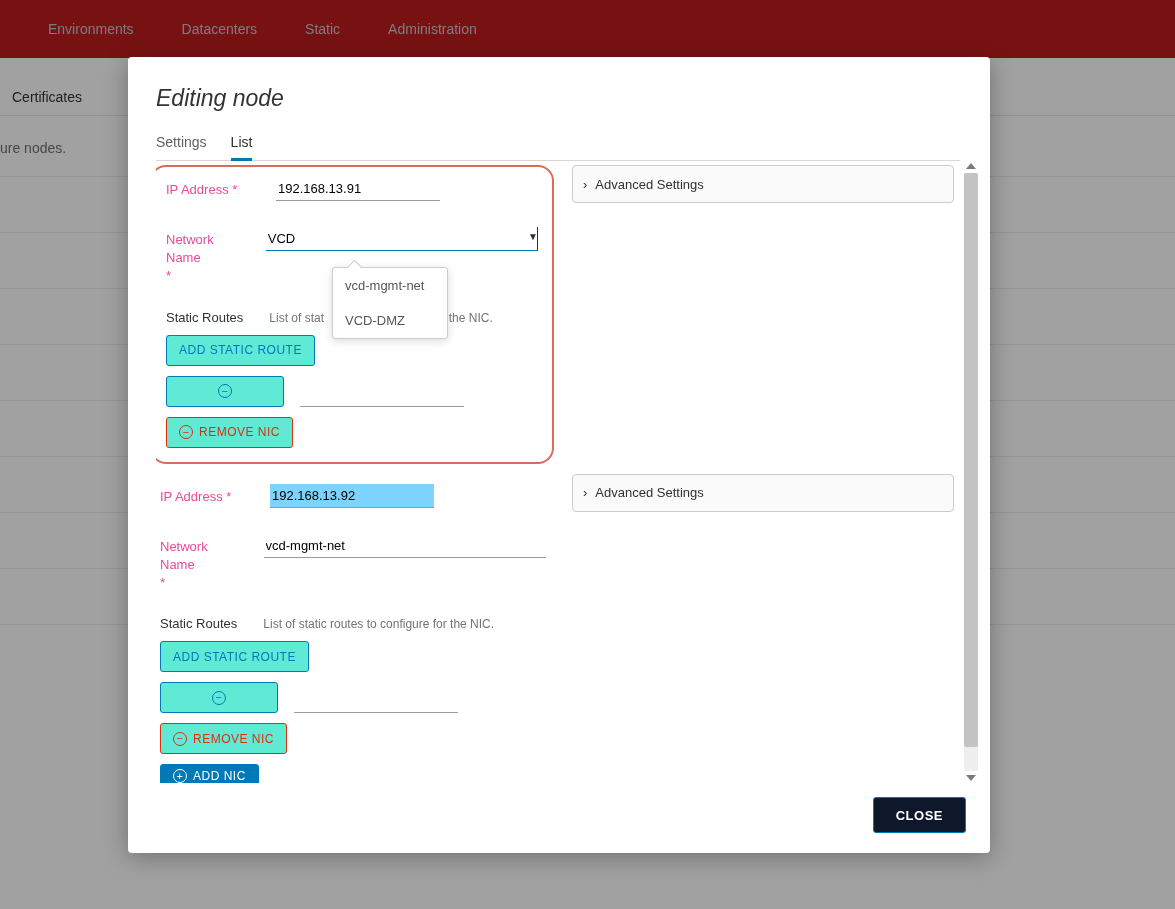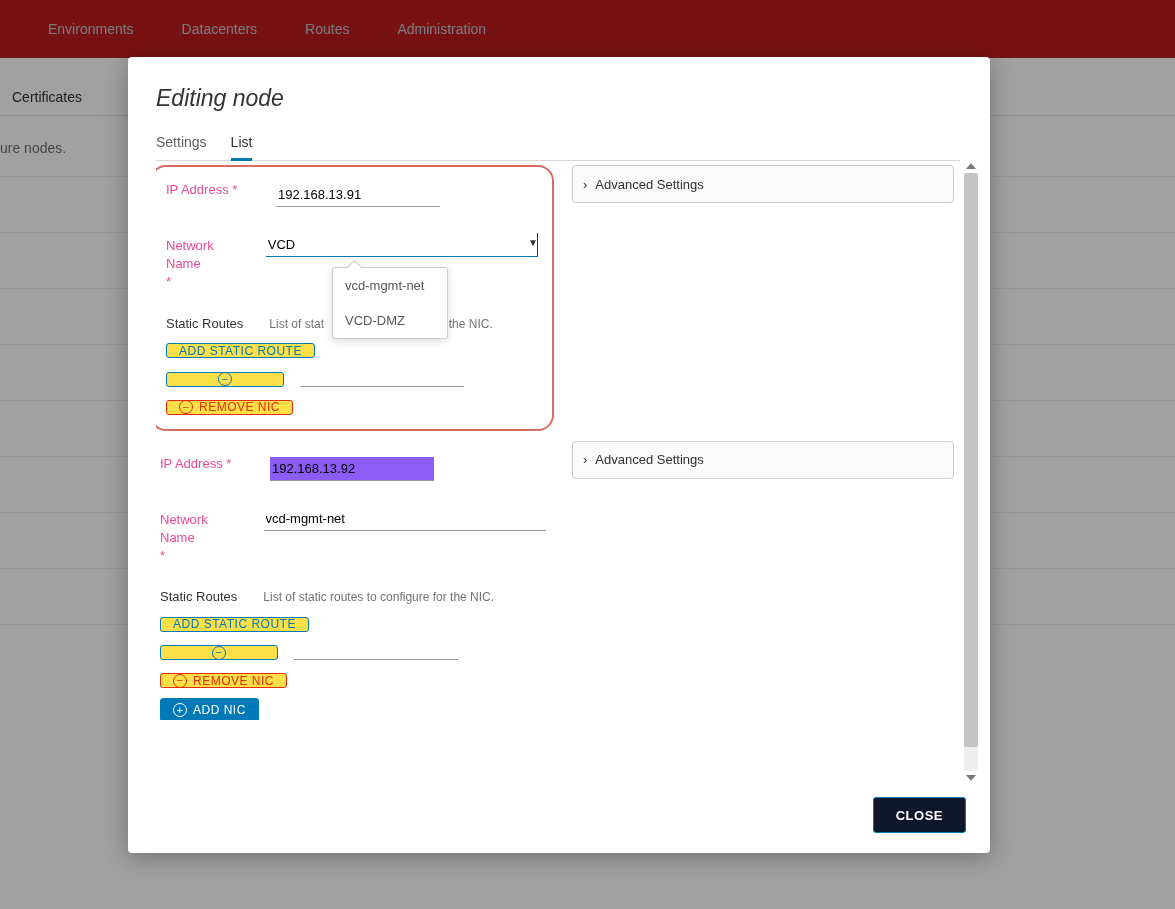--- a/index.html
+++ b/index.html
@@ -37,36 +37,36 @@
     .nic-row { display:flex; gap: 18px; margin-top: 4px; }
     .nic-left { width: 398px; }
     .nic-right { flex:1; padding-right: 10px; }
 
     .highlight-box { position: relative; border: 2px solid #d86c5e; border-radius: 16px; padding: 10px 14px 14px 14px; margin-left: -6px; }
 
     .field { display:flex; align-items:flex-start; margin-bottom: 14px; }
     .field-label { width: 110px; font-size: 13px; color: #ec4899; padding-top: 4px; line-height:1.4; }
     .field-label .ast { display:block; }
     .input { border: none; border-bottom: 1px solid #9a9a9a; font-size: 13px; padding: 4px 2px; outline: none; background: transparent; }
-    .input-ip { width: 164px; margin-top: 6px; }
+    .input-ip { width: 164px; }
     .input-net { width: 300px; border-bottom-color: #0079b8; position: relative; }
-    .input.filled { background:#8b5cf6; }
+    .input.filled { background:#7dd3fc; }
     .dropdown-caret { position: absolute; right: 0; top: 4px; font-size: 10px; color: #313131; }
     .cursor-blink { border-right: 1px solid #313131; padding-right:1px; }
 
     .dropdown-panel { position: absolute; left: 180px; top: 100px; width: 116px; background:#fff; border:1px solid #ccc; border-radius:3px; box-shadow: 0 2px 8px rgba(0,0,0,0.15); z-index: 5; }
     .dropdown-panel::before { content:''; position:absolute; top:-6px; left:16px; width:10px; height:10px; background:#fff; border-left:1px solid #ccc; border-top:1px solid #ccc; transform: rotate(45deg); }
     .dropdown-item { padding: 10px 12px; font-size: 13px; color:#565656; cursor:pointer; }
 
     .static-section { margin-top: 24px; }
     .static-head { display:flex; align-items:flex-end; gap: 26px; margin-bottom: 10px; }
     .static-title { font-size: 13px; color:#313131; }
     .static-desc { font-size: 12px; color:#737373; }
 
-    .btn { display:inline-flex; align-items:center; justify-content:center; font-size: 12px; letter-spacing: 0.5px; border-radius: 3px; cursor:pointer; background:#fde047; padding: 0 12px; height: 15px; border:1px solid; gap:6px; }
+    .btn { display:inline-flex; align-items:center; justify-content:center; font-size: 12px; letter-spacing: 0.5px; border-radius: 3px; cursor:pointer; background:#5eead4; padding: 0 12px; height: 31px; border:1px solid; gap:6px; }
     .btn-blue-outline { border-color:#0079b8; color:#0079b8; }
     .btn-red-outline { border-color:#e12e09; color:#e12e09; }
     .btn-primary { background:#0f172a; color:#fff; border-color:#0079b8; font-weight:600; height: 36px; padding: 4px 22px; font-size: 13px; }
     .btn-add-nic { background:#0079b8; color:#fff; border-color:#0079b8; }
 
     .minus-row { display:flex; align-items:flex-end; gap: 16px; margin-top: 10px; }
     .minus-btn { width: 118px; }
     .under-line { width: 164px; border-bottom: 1px solid #9a9a9a; height: 18px; }
 
     .remove-row { margin-top: 10px; }
@@ -85,21 +85,21 @@
     .nic2 { padding: 10px 8px 0 4px; }
 
     .circle-icon { width:14px; height:14px; border:1px solid currentColor; border-radius:50%; display:inline-flex; align-items:center; justify-content:center; font-size:11px; line-height:1; }
   </style>
 </head>
 <body>
 
 <div class="topnav">
   <span class="topnav-item">Environments</span>
   <span class="topnav-item">Datacenters</span>
-  <span class="topnav-item">Routes</span>
+  <span class="topnav-item">Static</span>
   <span class="topnav-item">Administration</span>
 </div>
 
 <div class="bg-page">
   <div class="bg-subnav">Certificates</div>
   <div class="bg-text">ure nodes.</div>
   <div class="bg-lines">
     <div class="bg-line"></div>
       <div class="bg-line"></div>
       <div class="bg-line"></div>

